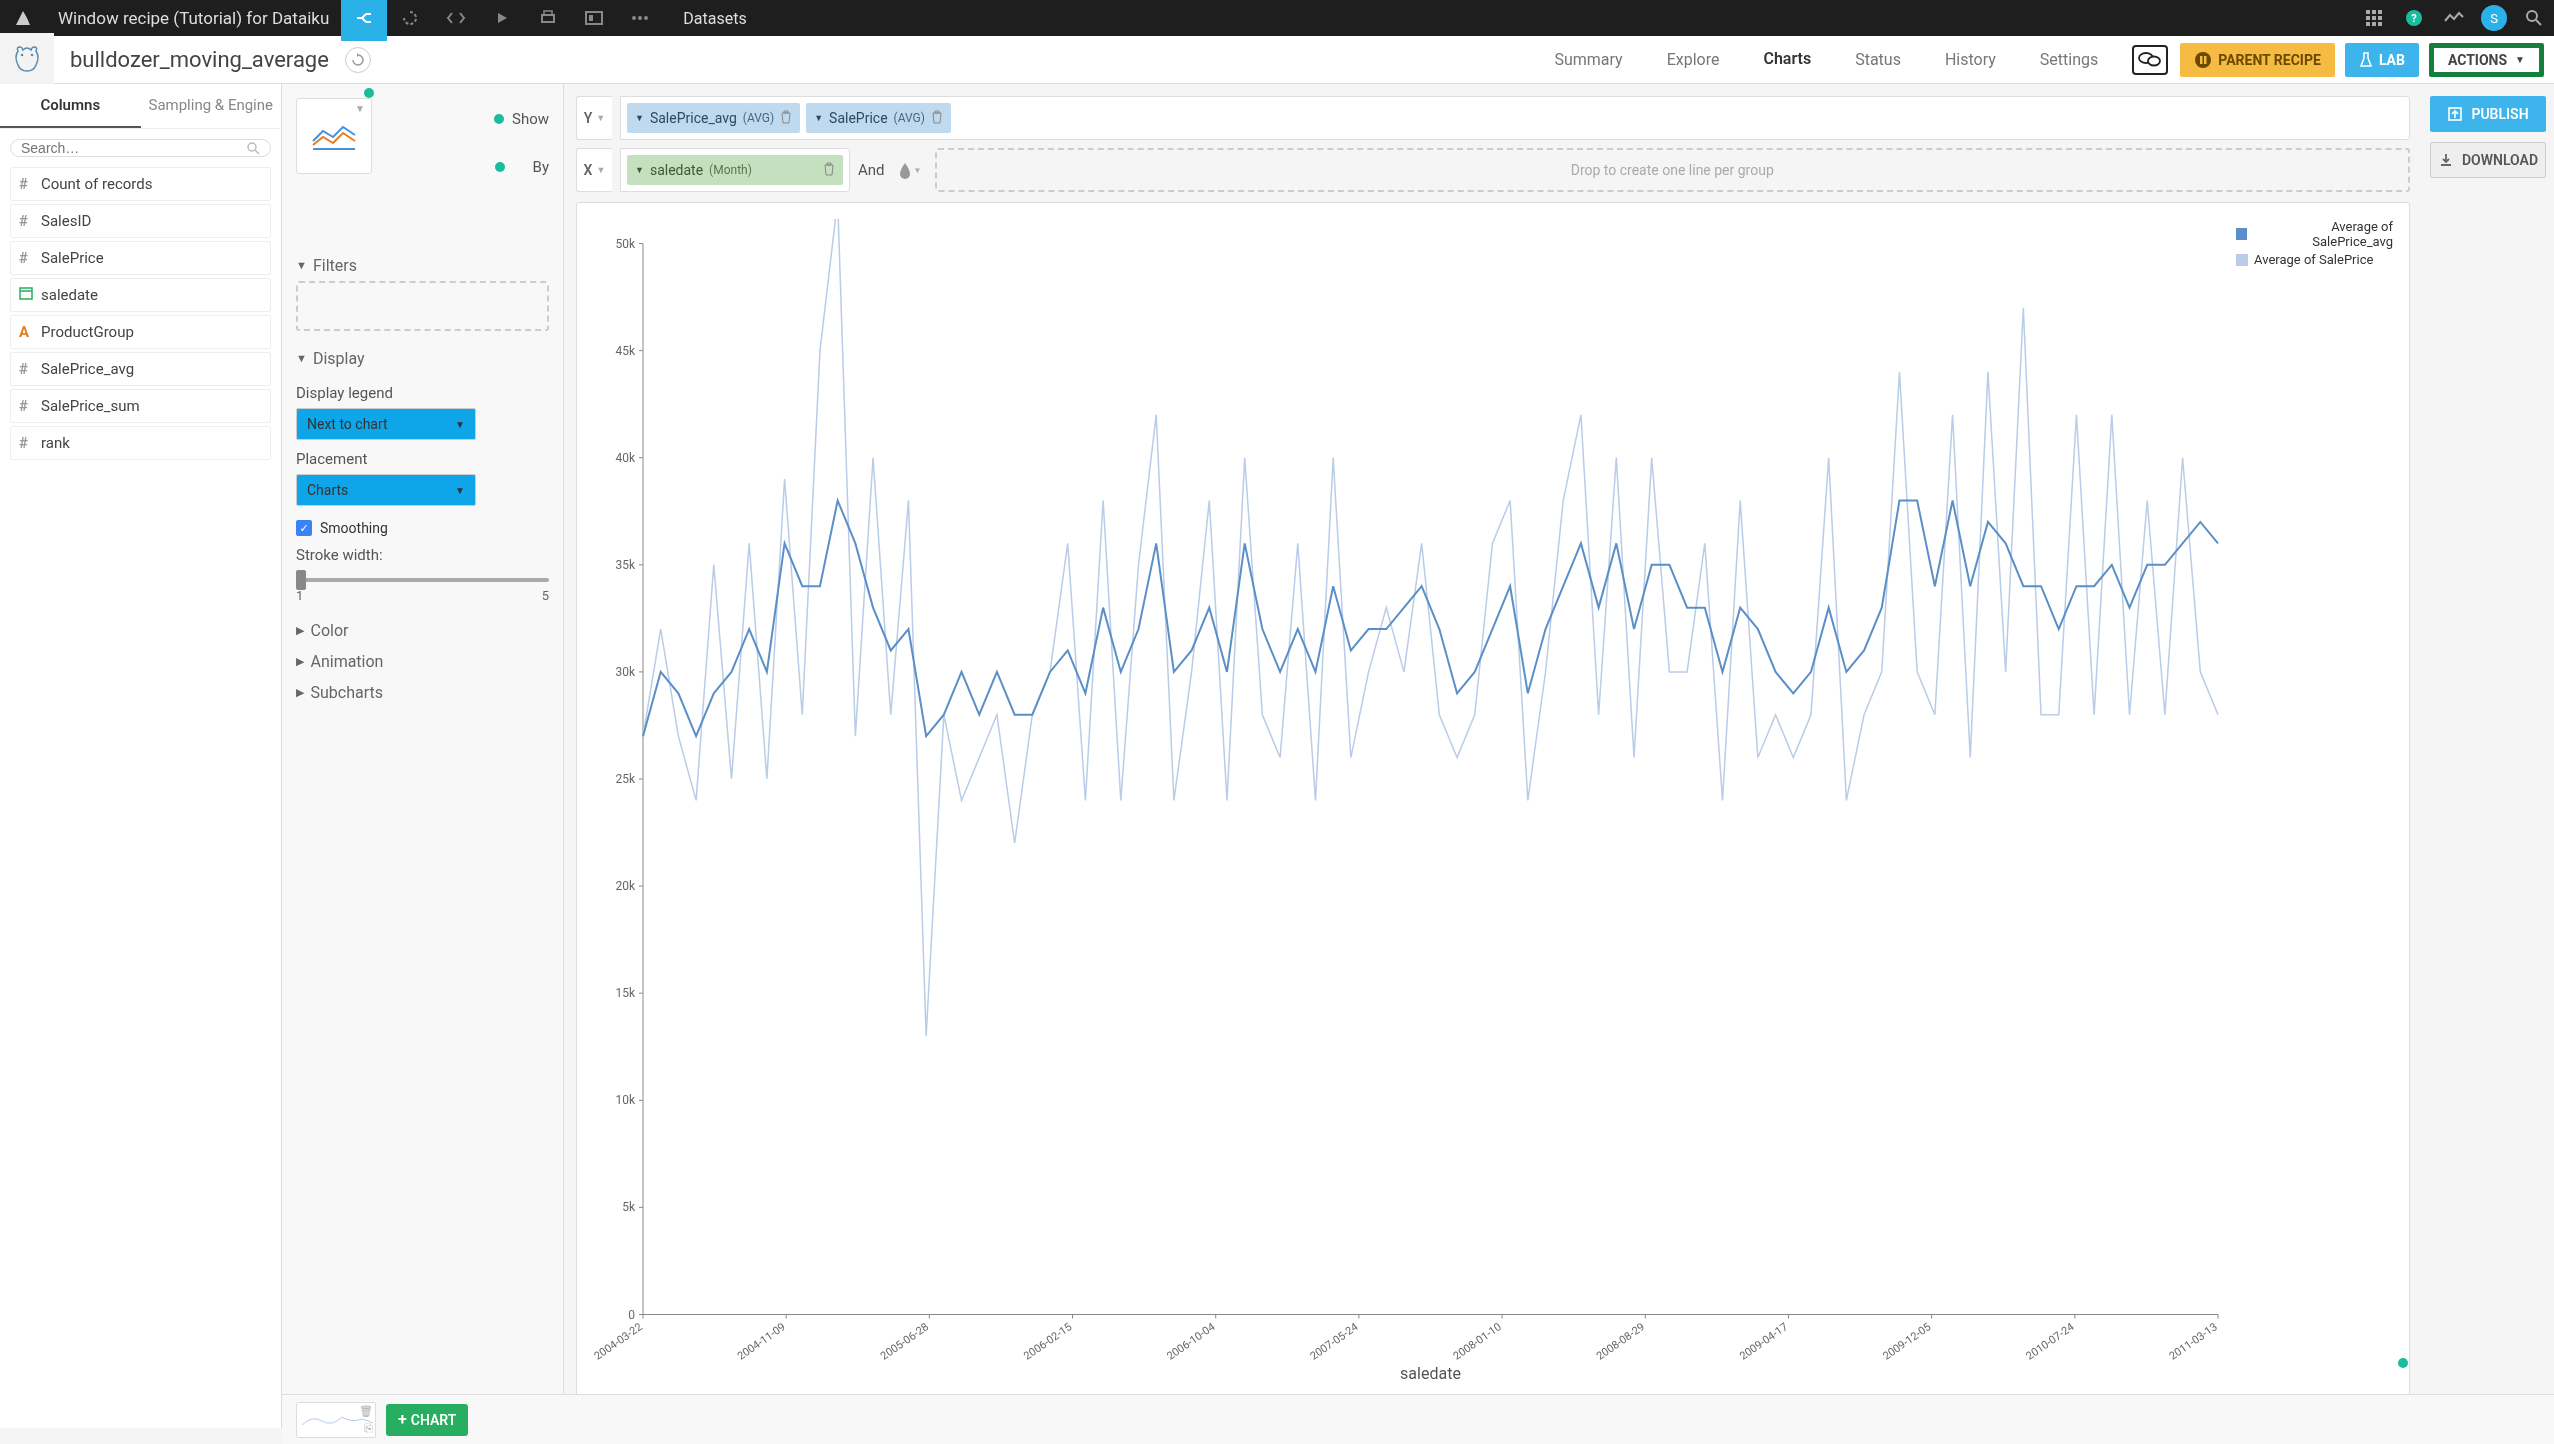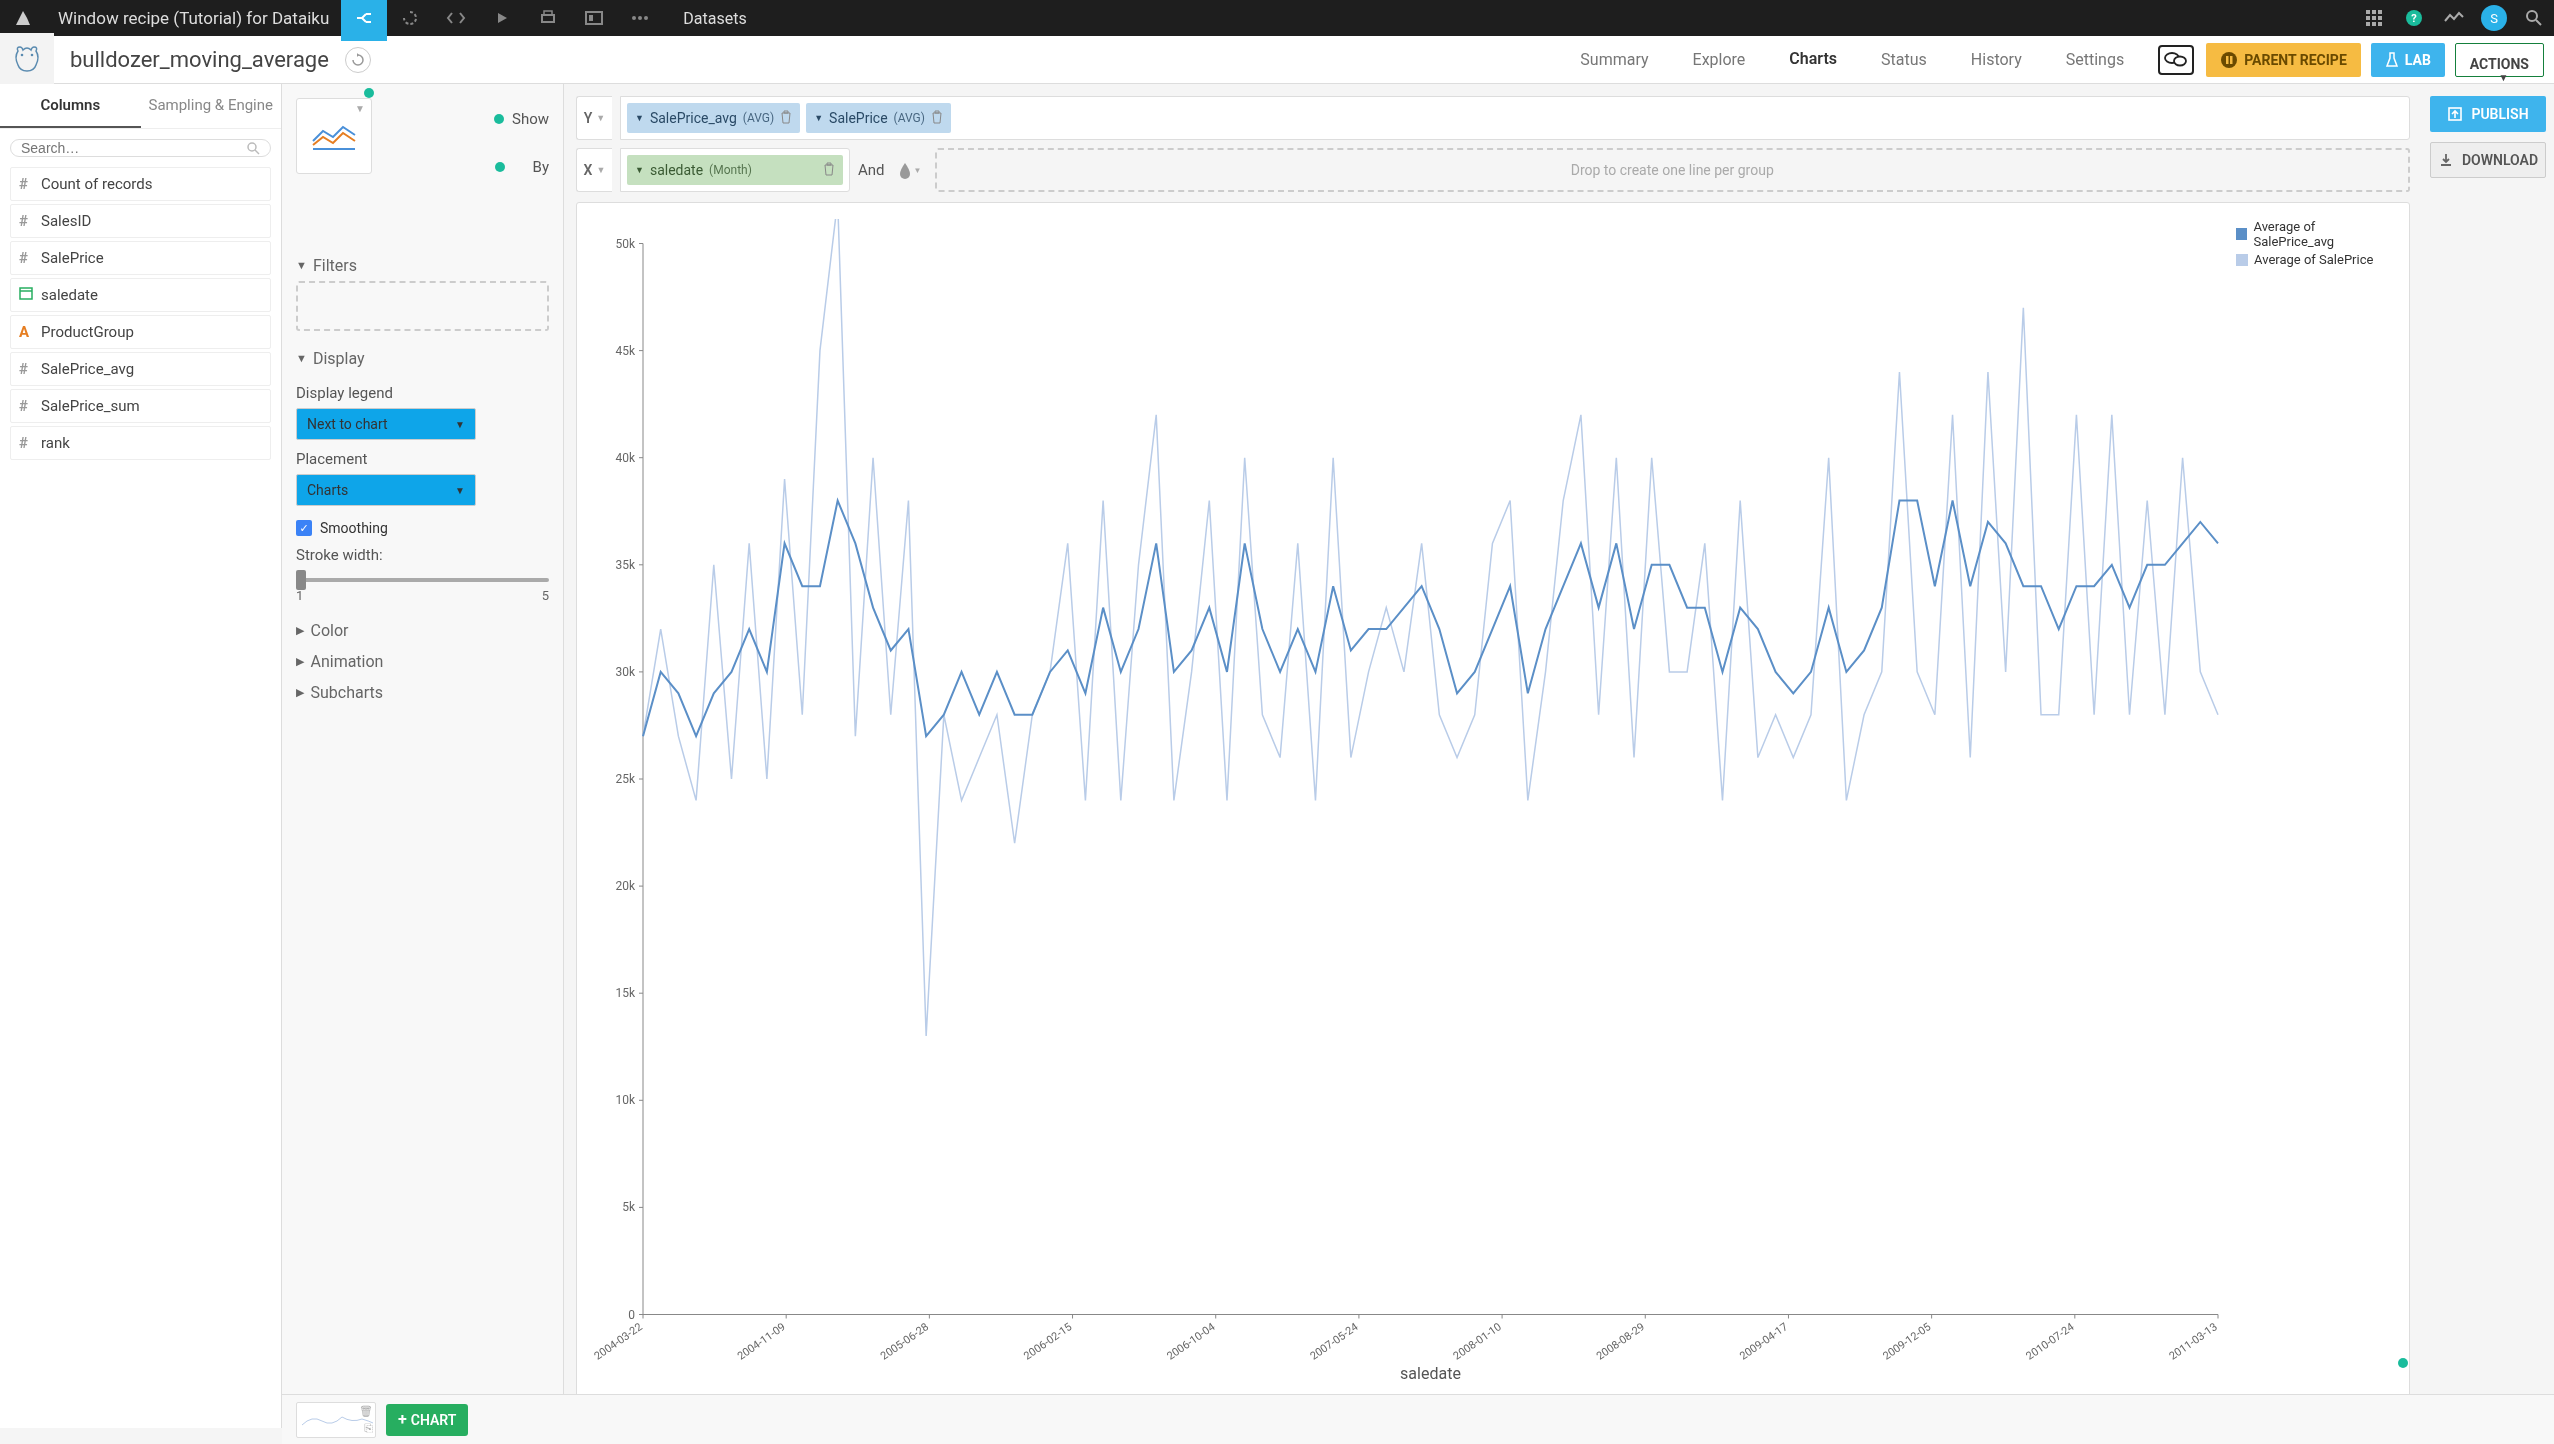--- a/index.html
+++ b/index.html
@@ -17,21 +17,21 @@
 .subbar { background: #fff; height: 48px; display: flex; align-items: center; border-bottom: 1px solid #ddd; }
 .subbar .elephant { width: 54px; height: 54px; display: flex; align-items: center; justify-content: center; background: #f3f3f3; }
 .subbar .ds-name { padding: 0 16px; font-size: 22px; color: #444; }
 .subbar .refresh-circ { width: 26px; height: 26px; border: 1px solid #ccc; border-radius: 50%; display: flex; align-items: center; justify-content: center; color: #999; cursor: pointer; }
 .subbar .tabs { display: flex; margin-left: auto; }
 .subbar .tab { padding: 0 22px; height: 54px; display: flex; align-items: center; color: #777; cursor: pointer; font-size: 16px; }
 .subbar .tab.active { color: #333; font-weight: 600; border-bottom: 3px solid #555; }
 .subbar .btn { height: 34px; padding: 12px 14px; margin-right: 10px; display: flex; align-items: center; border-radius: 2px; cursor: pointer; font-weight: 700; font-size: 14px; }
 .subbar .btn-parent { background: #f6bb42; color: #6a4a00; }
 .subbar .btn-lab { background: #3eb4ed; color: #fff; }
-.subbar .btn-actions { background: #fff; border: 1px solid #15803d; color: #444; flex-direction: column; }
+.subbar .btn-actions { background: #fff; border: 5px solid #15803d; color: #444; }
 .subbar .speech-icon { width: 36px; height: 30px; border: 2px solid #222; border-radius: 4px; margin: 0 12px; display: flex; align-items: center; justify-content: center; cursor: pointer; position: relative; }
 
 .main { display: flex; height: calc(100vh - 100px); }
 .left-panel { width: 282px; background: #fff; border-right: 1px solid #ddd; display: flex; flex-direction: column; }
 .left-tabs { display: flex; border-bottom: 1px solid #eee; }
 .left-tab { flex: 1; padding: 12px 0; text-align: center; color: #888; cursor: pointer; font-size: 15px; }
 .left-tab.active { color: #333; font-weight: 600; border-bottom: 2px solid #555; }
 .search-box { margin: 10px; border: 1px solid #ddd; border-radius: 12px; display: flex; align-items: center; padding: 0 10px; }
 .search-box input { border: none; outline: none; flex: 1; font-size: 14px; }
 .col-list { padding: 0 10px; }
@@ -71,21 +71,21 @@
 .drop-group { border: 2px dashed #ccc; height: 44px; flex: 1; border-radius: 3px; display: flex; align-items: center; justify-content: center; color: #aaa; font-size: 14px; }
 .color-by { width: 30px; height: 30px; display: flex; align-items: center; justify-content: center; color: #888; cursor: pointer; }
 
 .chart-canvas-wrap { flex: 1; background: #fff; border: 1px solid #ddd; border-radius: 3px; padding: 16px; display: flex; flex-direction: column; position: relative; }
 .chart-header { display: flex; align-items: center; margin-bottom: 10px; }
 .chart-run { color: #555; font-size: 16px; }
 .chart-title { position: absolute; left: 50%; transform: translateX(-50%); font-size: 20px; color: #666; display: flex; align-items: center; gap: 8px; }
 .chart-records { margin-left: auto; color: #666; font-size: 15px; display: flex; align-items: center; gap: 12px; }
 .chart-body { flex: 1; display: flex; position: relative; }
 .legend { width: 165px; font-size: 13px; padding-left: 8px; }
-.legend-item { display: flex; align-items: center; gap: 6px; margin-bottom: 3px; }
+.legend-item { display: flex; align-items: center; gap: 6px; margin-bottom: 3px; text-align: right; }
 .legend-sw { width: 12px; height: 12px; }
 .plot { flex: 1; position: relative; }
 .plot svg { width: 100%; height: 100%; }
 
 .right-panel { width: 132px; padding: 12px 8px; display: flex; flex-direction: column; gap: 10px; }
 .rp-btn { height: 36px; display: flex; align-items: center; justify-content: center; gap: 8px; border-radius: 2px; cursor: pointer; font-weight: 600; font-size: 14px; }
 .rp-btn.publish { background: #3eb4ed; color: #fff; }
 .rp-btn.download { background: #eee; color: #555; border: 1px solid #ccc; }
 
 .bottom-strip { position: absolute; bottom: 0; left: 282px; right: 0; height: 50px; background: #f8f8f8; border-top: 1px solid #ddd; display: flex; align-items: center; padding: 0 14px; gap: 10px; }

